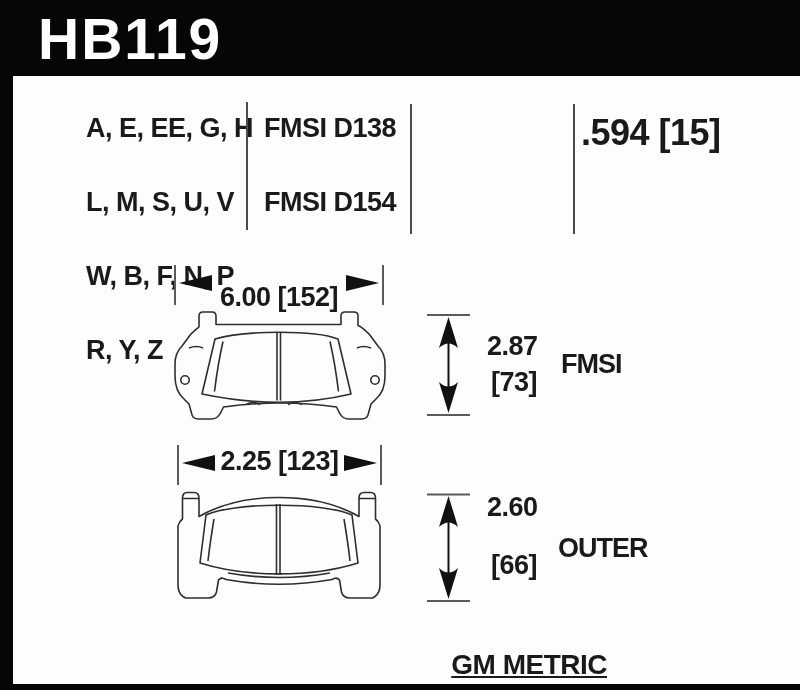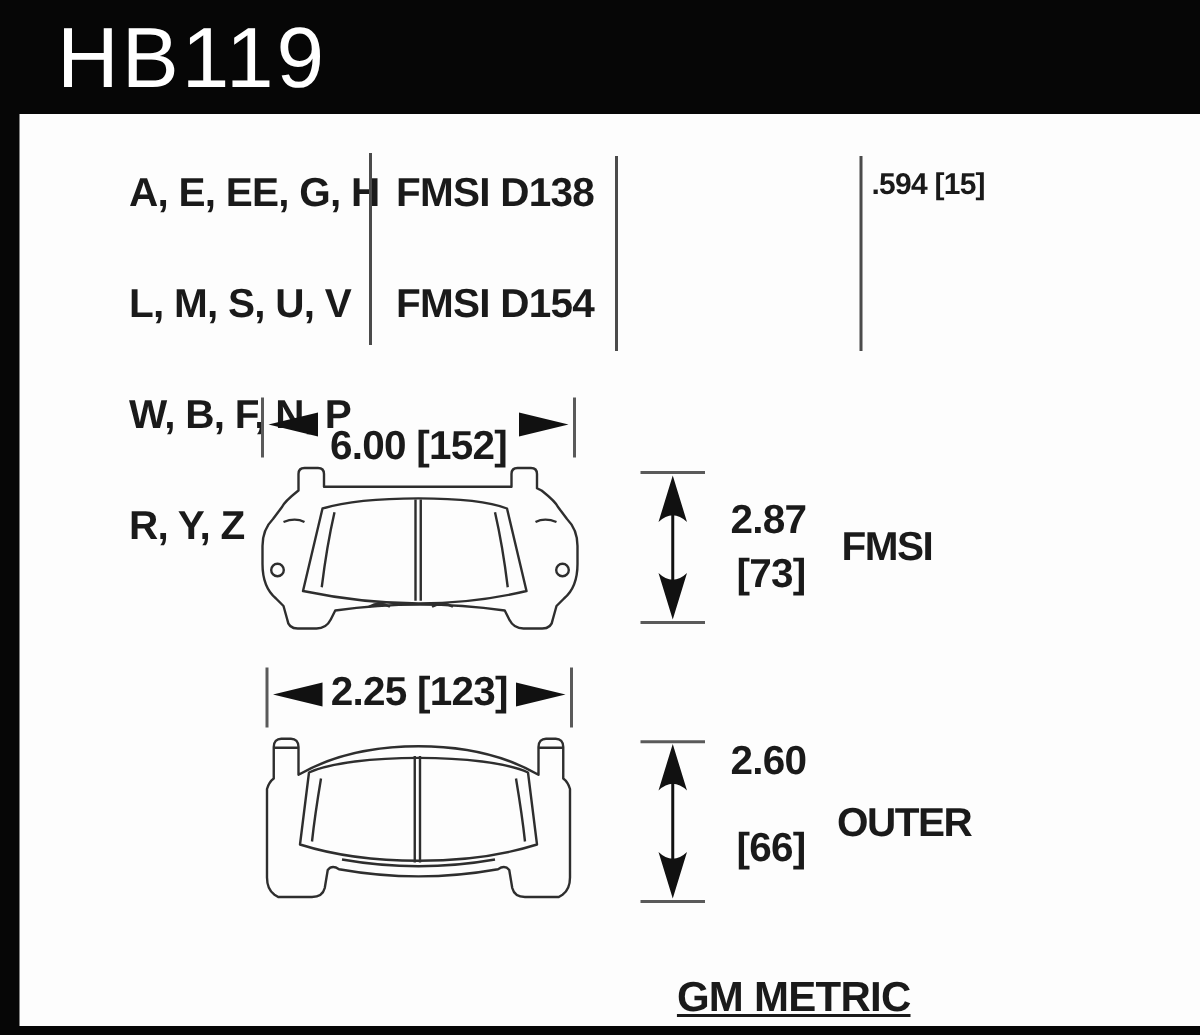--- a/index.html
+++ b/index.html
@@ -3,26 +3,26 @@
 <meta charset="utf-8">
 <style>
   html,body{margin:0;padding:0;background:#e8e8e8;}
   #page{position:relative;width:800px;height:690px;background:#fdfdfd;overflow:hidden;
         font-family:"Liberation Sans","DejaVu Sans",sans-serif;color:#1a1a1a;}
   
   .top-bar{position:absolute;left:0;top:0;width:800px;height:76px;background:#060606;}
   .left-strip{position:absolute;left:0;top:0;width:13px;height:690px;background:#060606;}
   .bottom-strip{position:absolute;left:0;top:684px;width:800px;height:6px;background:#060606;}
   .part-number{position:absolute;left:38px;top:0;height:97px;line-height:78px;
-        color:#fff;font-size:57px;font-weight:normal;letter-spacing:2px;}
+        color:#fff;font-size:57px;font-weight:bold;letter-spacing:2px;}
   
   .txt{position:absolute;font-weight:bold;white-space:pre;letter-spacing:-0.5px;}
   .codes{left:86px;top:110px;font-size:27px;line-height:37px;}
   .fmsi{left:264px;top:110px;font-size:27px;line-height:37px;}
-  .thickness{left:581px;top:112px;font-size:20px;}
+  .thickness{left:581px;top:112px;font-size:36px;}
   .vdivider{position:absolute;width:2px;background:#4b4b4b;}
   .d1{left:246px;top:102px;height:128px;}
   .d2{left:410px;top:104px;height:130px;}
   .d3{left:573px;top:104px;height:130px;}
   
   #drawing{position:absolute;left:0;top:256px;width:800px;height:360px;}
   
   .dimlabel{font-size:27px;}
   .w1{left:175px;top:282px;width:208px;text-align:center;}
   .w2{left:178px;top:446px;width:203px;text-align:center;}

